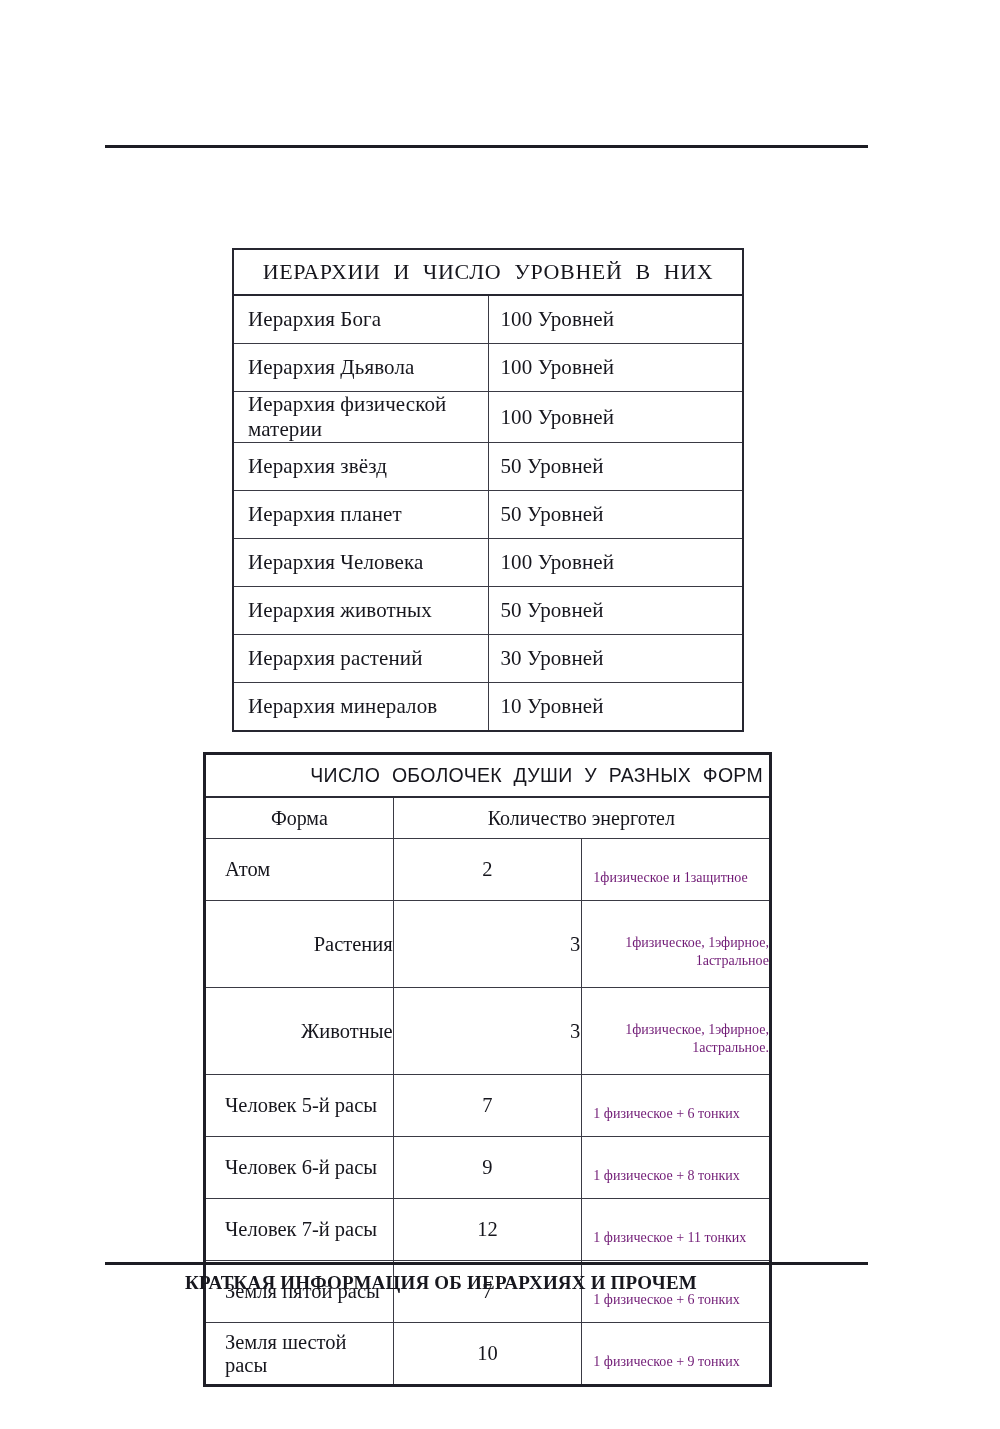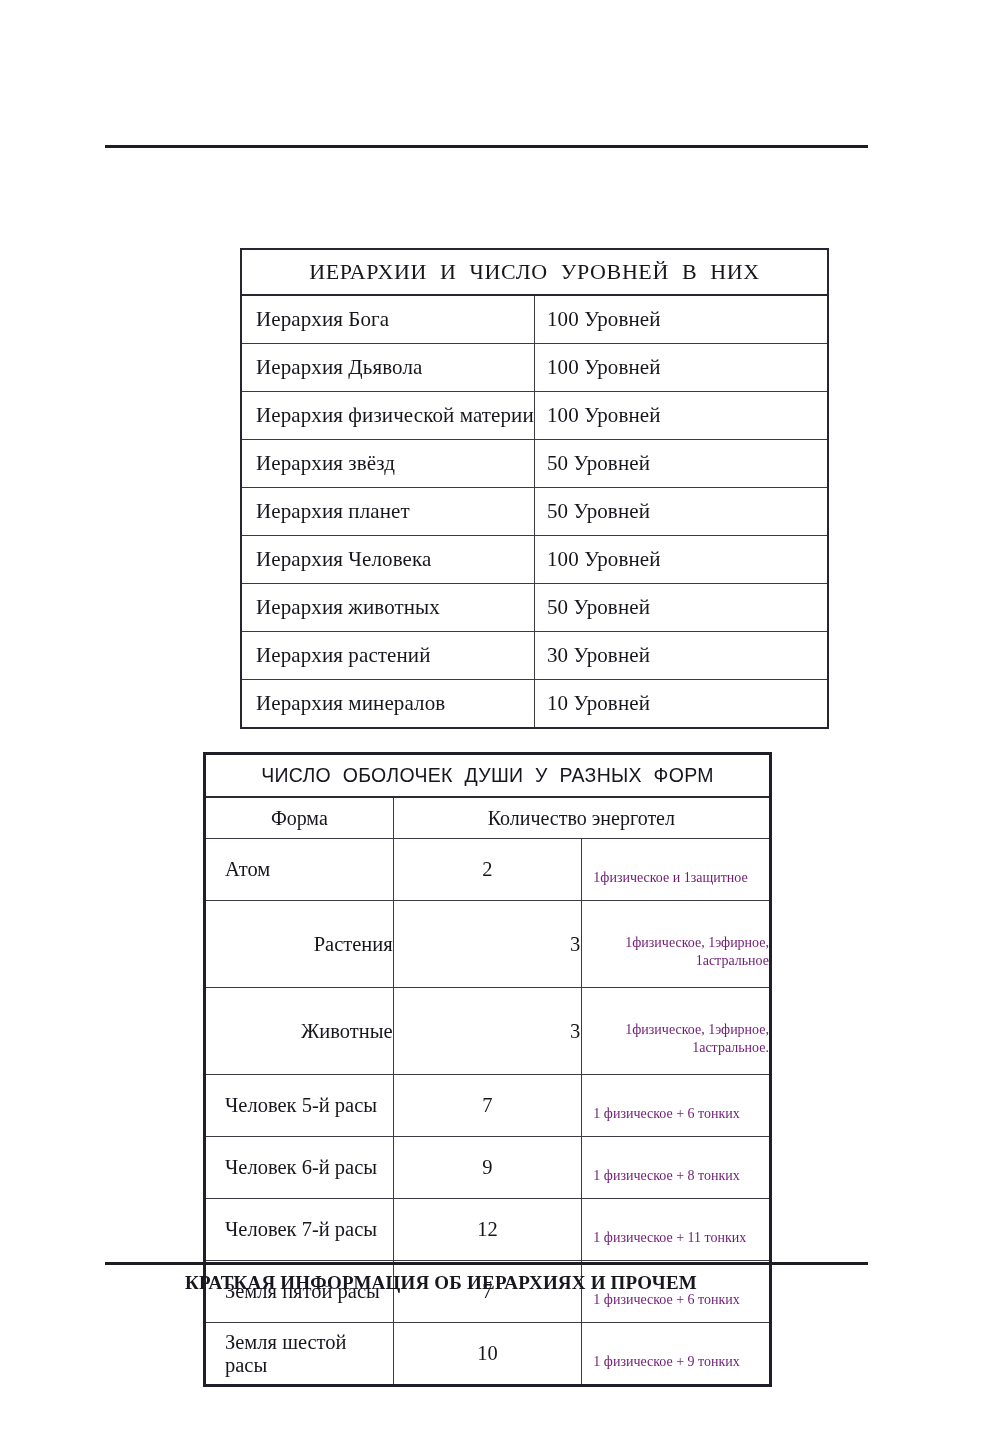--- a/index.html
+++ b/index.html
@@ -76,23 +76,23 @@
     background: #ffffff;
   }
   td, th {
     font-weight: normal;
     vertical-align: middle;
   }
 
   
   .tbl-hierarchies {
     position: absolute;
-    left: 240px;
+    left: 232px;
     top: 248px;
-    width: 589px;
+    width: 512px;
     border: 2px solid #262630;
     table-layout: fixed;
   }
   .tbl-hierarchies .caption-cell {
     border: none;
     border-bottom: 2px solid #262630;
     height: 44px;
     text-align: center;
     font-family: "Liberation Serif", "DejaVu Serif", serif;
     font-size: 22px;
@@ -129,21 +129,21 @@
     left: 203px;
     top: 752px;
     width: 569px;
     border: 3px solid #1f1f28;
     table-layout: fixed;
   }
   .tbl-shells .caption-cell {
     border: none;
     border-bottom: 2px solid #2b2b35;
     height: 41px;
-    text-align: center;
+    text-align: right;
     font-family: "Liberation Sans", "DejaVu Sans", sans-serif;
     font-size: 19.5px;
     letter-spacing: 0.3px;
     word-spacing: 6px;
     color: #16161d;
     padding: 0 6px;
   }
   .tbl-shells .col-head {
     border: 1px solid #3a3a44;
     height: 40px;

